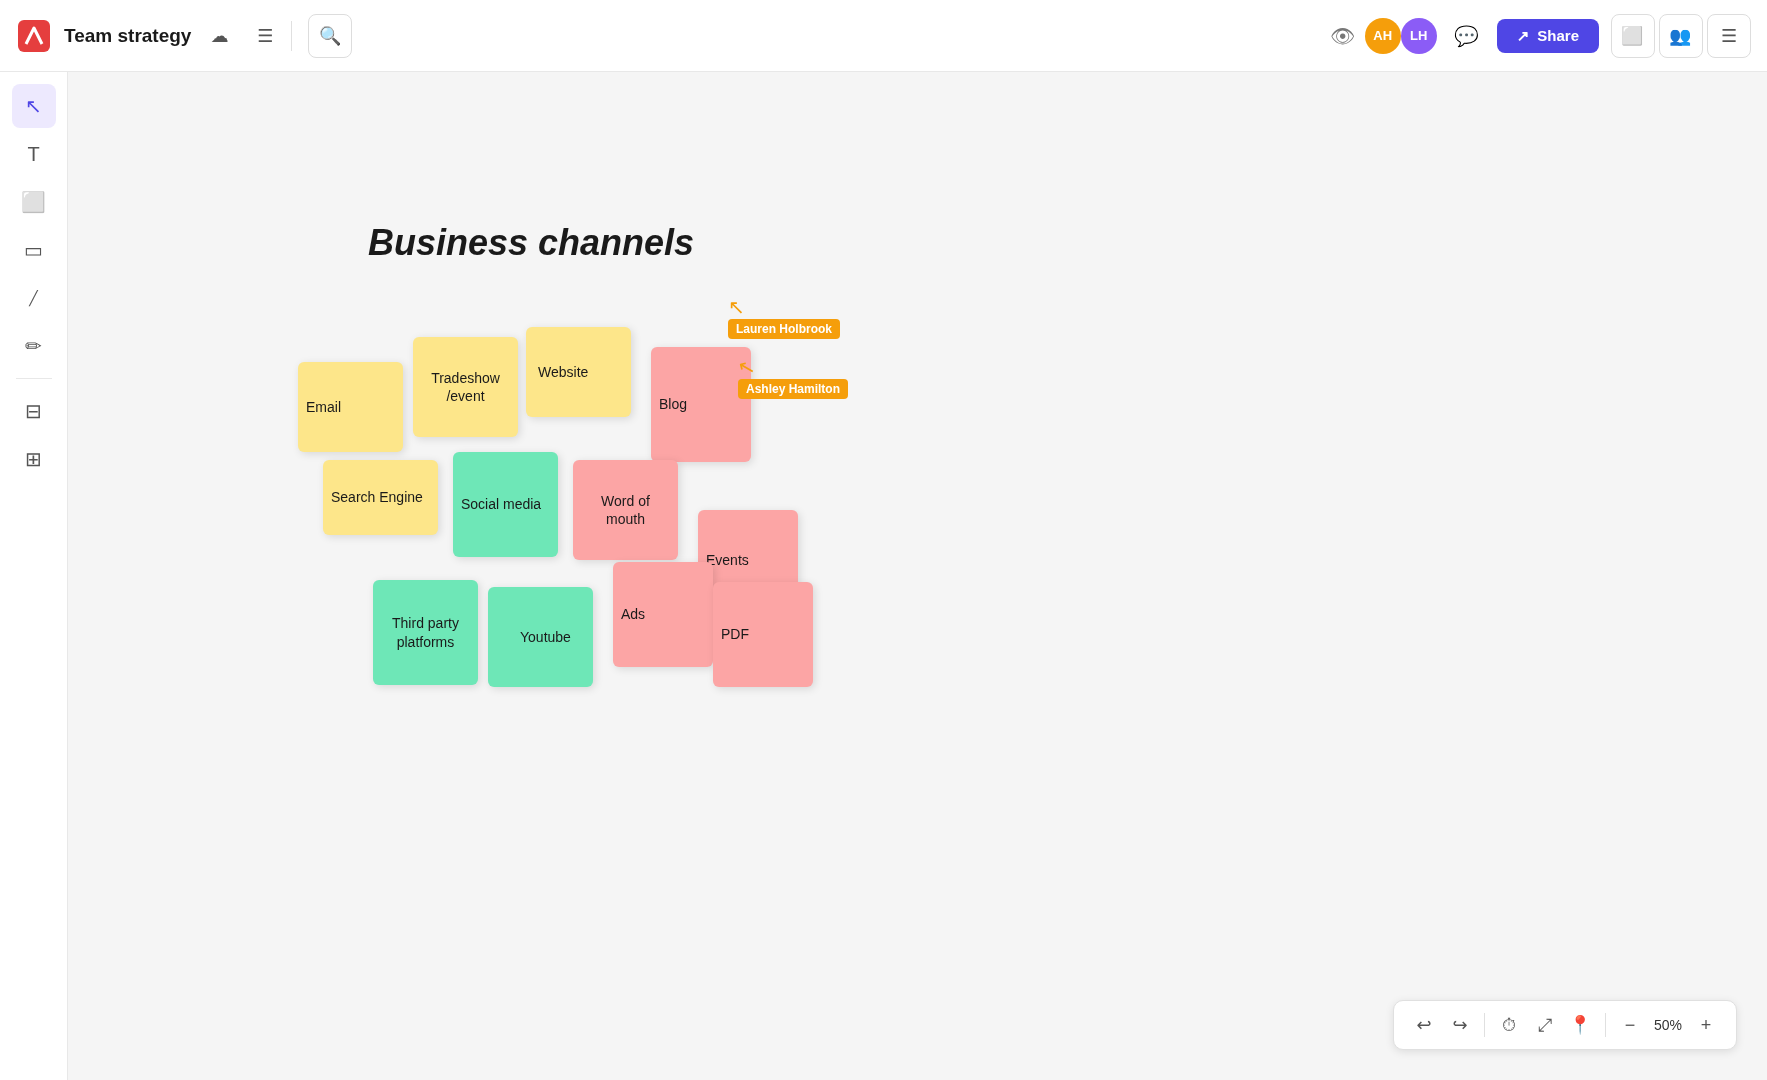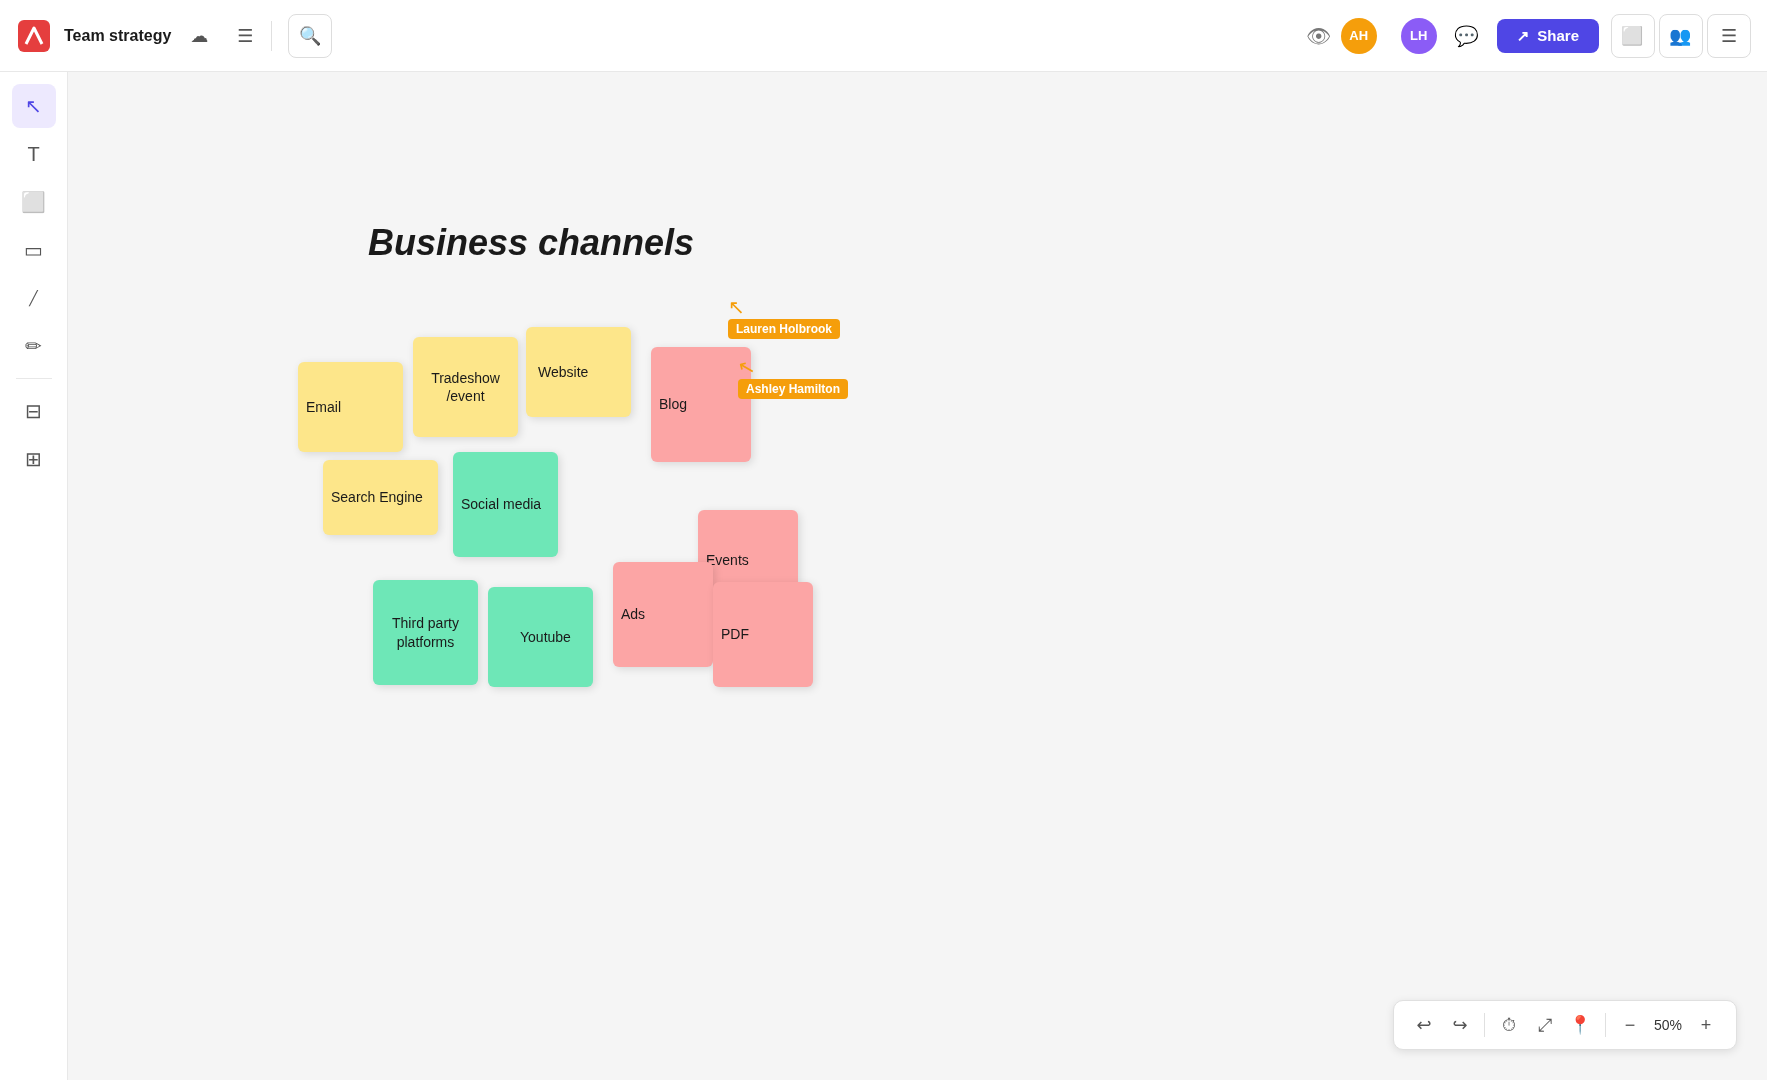--- a/index.html
+++ b/index.html
@@ -10,37 +10,37 @@
       position: absolute; top: 0; left: 0; right: 0; height: 72px;
       background: #fff; border-bottom: 1px solid #e8e8e8;
       display: flex; align-items: center; padding: 0 16px;
       z-index: 100;
     }
     #logo {
       width: 36px; height: 36px; margin-right: 12px; display: flex; align-items: center; justify-content: center;
     }
     #logo svg { width: 32px; height: 32px; }
     #title-area { display: flex; align-items: center; gap: 10px; }
-    #page-title { font-size: 16px; font-weight: 600; color: #1a1a1a; }
+    #page-title { font-size: 19px; font-weight: 600; color: #1a1a1a; }
     .header-icon-btn {
       width: 36px; height: 36px; border-radius: 6px; border: none;
       background: transparent; cursor: pointer; display: flex; align-items: center; justify-content: center;
       color: #555; font-size: 18px;
     }
     .header-divider { width: 1px; height: 30px; background: #e0e0e0; margin: 0 8px; }
     #search-btn {
       width: 44px; height: 44px; border: 1.5px solid #ddd; border-radius: 8px;
       background: #fff; cursor: pointer; display: flex; align-items: center; justify-content: center;
       font-size: 18px; color: #555; margin-left: 8px;
     }
     #right-header { margin-left: auto; display: flex; align-items: center; gap: 12px; }
     #eye-btn { width: 36px; height: 36px; background: transparent; border: none; cursor: pointer; color: #777; font-size: 20px; display: flex; align-items: center; justify-content: center; }
     .avatar { width: 36px; height: 36px; border-radius: 50%; display: flex; align-items: center; justify-content: center; font-weight: 700; font-size: 13px; color: #fff; cursor: pointer; }
     .avatar-ah { background: #f59e0b; margin-left: -8px; }
-    .avatar-lh { background: #8b5cf6; margin-left: 24px; }
+    .avatar-lh { background: #8b5cf6; }
     #comment-btn { width: 36px; height: 36px; background: transparent; border: none; cursor: pointer; color: #777; font-size: 20px; display: flex; align-items: center; justify-content: center; }
     #share-btn {
       background: #4f46e5; color: #fff; border: none; border-radius: 8px;
       padding: 8px 20px; font-size: 15px; font-weight: 600; cursor: pointer;
       display: flex; align-items: center; gap: 8px;
     }
     .header-right-icons { display: flex; gap: 4px; }
     .hr-icon { width: 44px; height: 44px; border: 1.5px solid #ddd; border-radius: 8px; background: #fff; cursor: pointer; display: flex; align-items: center; justify-content: center; font-size: 18px; color: #555; }
 
     
@@ -171,20 +171,23 @@
   </div>
 
   <div class="sticky sticky-yellow" style="top:388px; left:255px; width:115px; height:75px;">
     <span>Search Engine</span>
   </div>
 
   <div class="sticky sticky-green" style="top:380px; left:385px; width:105px; height:105px;">
     <span>Social media</span>
   </div>
 
+  <div class="sticky sticky-salmon" style="top:388px; left:505px; width:105px; height:100px;">
+    <span>Word of mouth</span>
+  </div>
 
   <div class="sticky sticky-salmon" style="top:438px; left:630px; width:100px; height:100px;">
     <span>Events</span>
   </div>
 
   <div class="sticky sticky-green" style="top:508px; left:305px; width:105px; height:105px;">
     <span>Third party platforms</span>
   </div>
 
   <div class="sticky sticky-green" style="top:515px; left:420px; width:105px; height:100px;padding-left:32px;">

